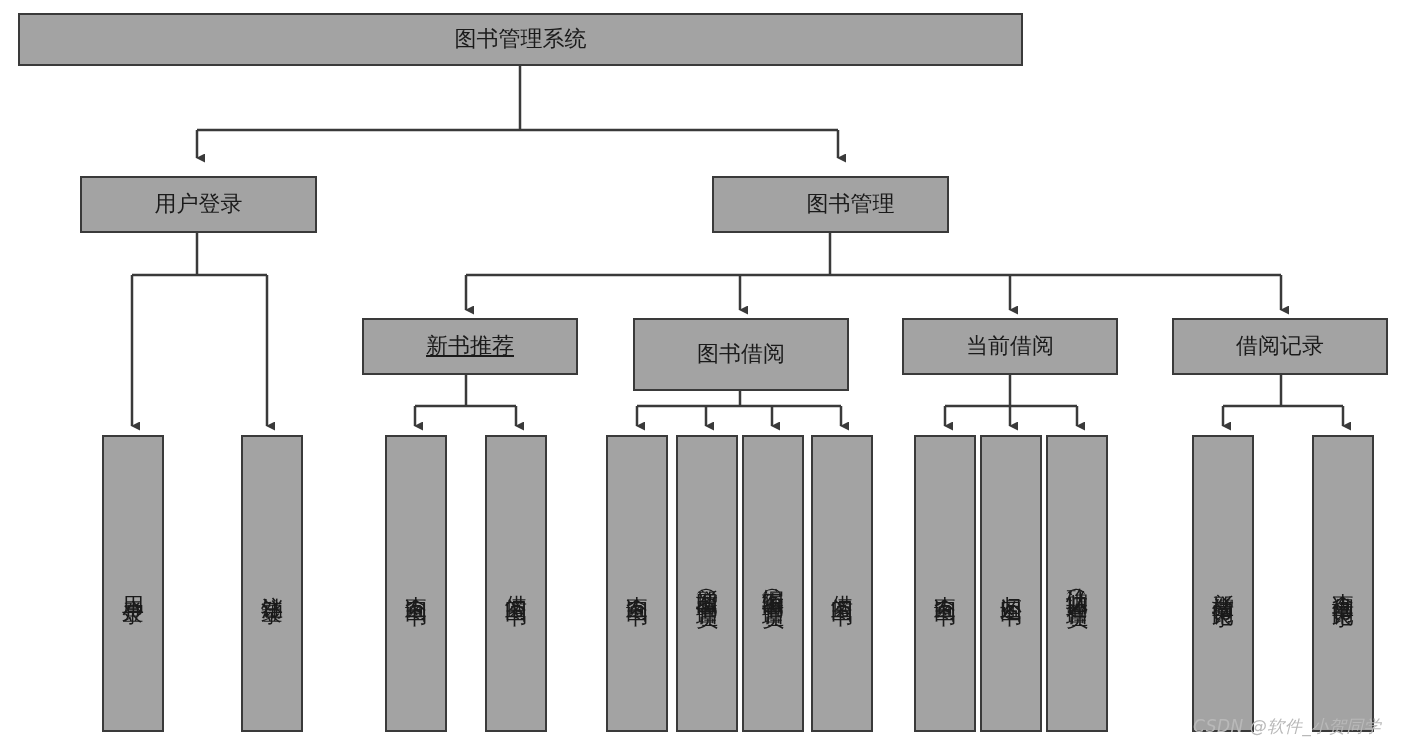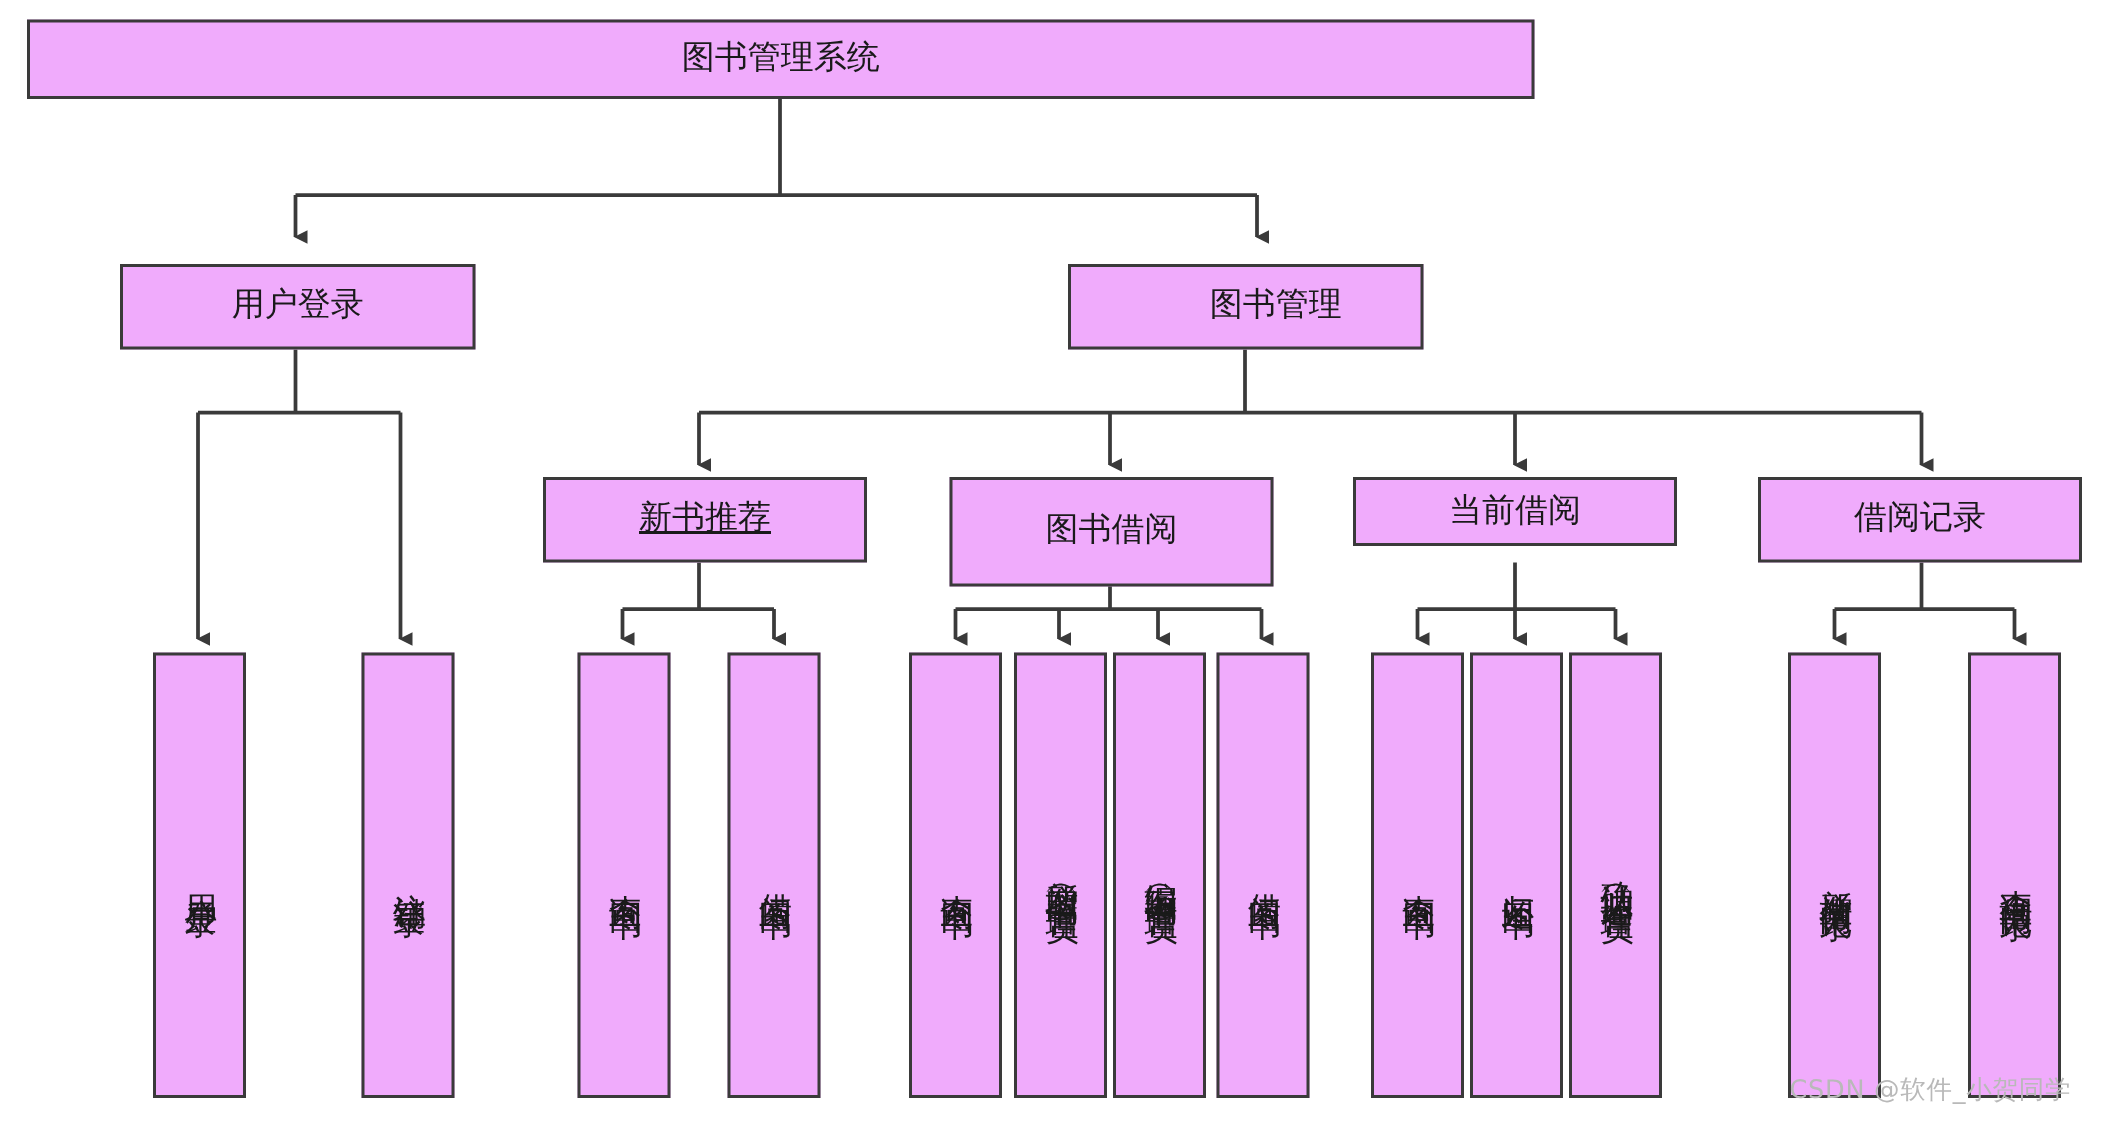--- a/index.html
+++ b/index.html
@@ -20,21 +20,21 @@
     left: 0;
     top: 0;
     width: 1405px;
     height: 747px;
     pointer-events: none;
   }
   .node {
     position: absolute;
     box-sizing: border-box;
     border: 2px solid #3a3a3a;
-    background: #f0abfc;
+    background: #a3a3a3;
     display: flex;
     align-items: center;
     justify-content: center;
     color: #1a1a1a;
   }
   .node.horiz {
     font-size: 22px;
     line-height: 1.2;
   }
   .node.vert {
@@ -123,21 +123,21 @@
   <div class="node horiz" style="left:712px; top:176px; width:237px; height:57px;padding-left:40px;">
     <span>图书管理</span>
   </div>
 
   <div class="node horiz" style="left:362px; top:318px; width:216px; height:57px;text-decoration:underline;">
     <span>新书推荐</span>
   </div>
   <div class="node horiz" style="left:633px; top:318px; width:216px; height:73px;">
     <span>图书借阅</span>
   </div>
-  <div class="node horiz" style="left:902px; top:318px; width:216px; height:46px;">
+  <div class="node horiz" style="left:902px; top:318px; width:216px; height:57px;">
     <span>当前借阅</span>
   </div>
   <div class="node horiz" style="left:1172px; top:318px; width:216px; height:57px;">
     <span>借阅记录</span>
   </div>
 
   <div class="node vert" style="left:102px; top:435px; width:62px; height:297px;">
     <span class="vlabel">用户登录</span>
   </div>
   <div class="node vert" style="left:241px; top:435px; width:62px; height:297px;">
@@ -174,15 +174,15 @@
     <span class="vlabel">确认归还（管理员）</span>
   </div>
 
   <div class="node vert" style="left:1192px; top:435px; width:62px; height:297px;">
     <span class="vlabel">新增借阅记录</span>
   </div>
   <div class="node vert" style="left:1312px; top:435px; width:62px; height:297px;">
     <span class="vlabel">查询借阅记录</span>
   </div>
 
-  <div class="watermark" style="left:1193px; top:715px;">CSDN @软件_小贺同学</div>
+  <div class="watermark" style="left:1193px; top:715px;font-style:italic;">CSDN @软件_小贺同学</div>
 
 </div>
 
 </body></html>

